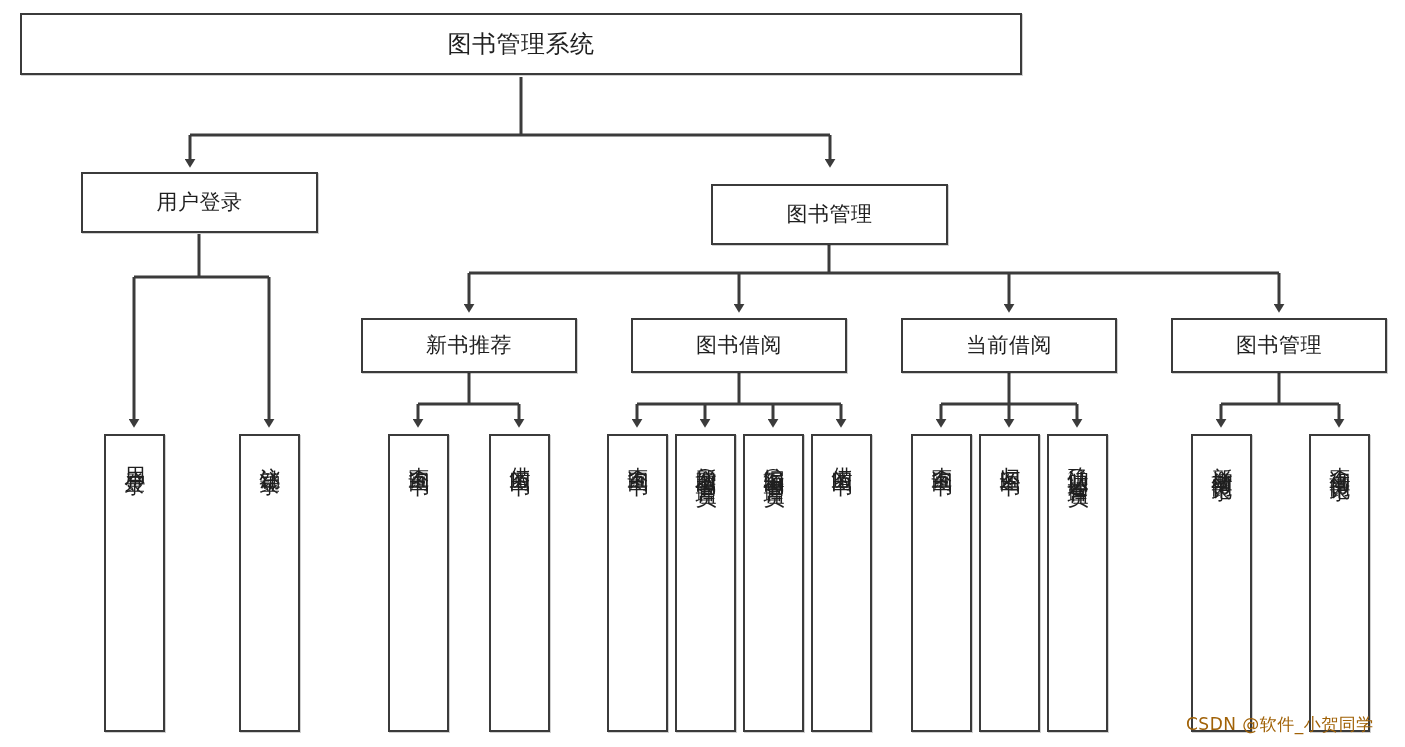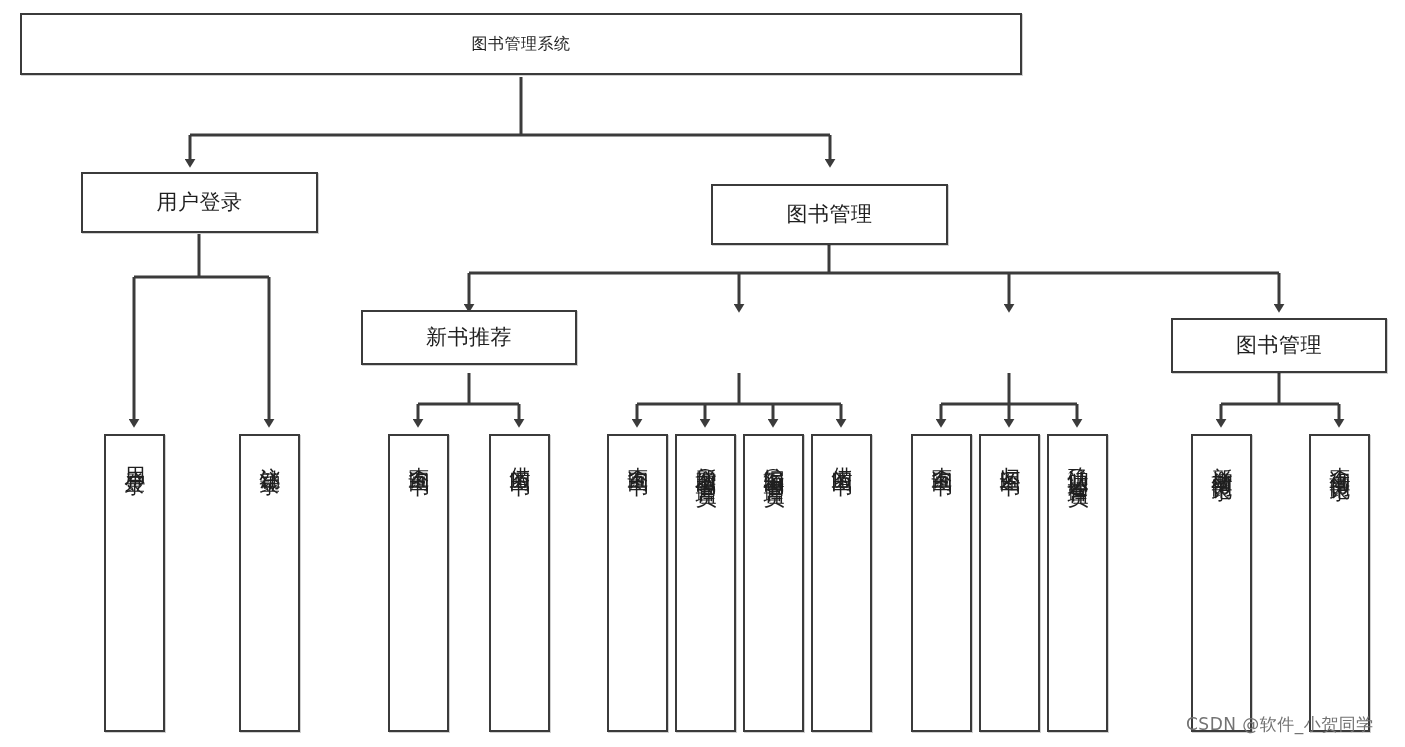--- a/index.html
+++ b/index.html
@@ -38,40 +38,40 @@
     display: block;
     text-align: center;
     white-space: pre;
     line-height: 1.0;
   }
   
   .node.horiz .node-label {
     font-size: 21px;
     letter-spacing: 0.5px;
   }
-  #node-root .node-label { font-size: 16px; }
+  #node-root .node-label { font-size: 24px; }
   
   .node.vert {
     align-items: flex-start;
     padding-top: 14px;
   }
   .node.vert .node-label {
     writing-mode: vertical-rl;
     text-orientation: upright;
     font-size: 21px;
     letter-spacing: 3px;
     line-height: 1.0;
     white-space: nowrap;
   }
   #watermark {
     position: absolute;
     left: 1186px;
     top: 713px;
     font-size: 17px;
-    color: #737373;
+    color: #a16207;
     font-family: "DejaVu Sans", "Liberation Sans", sans-serif;
     white-space: nowrap;
     letter-spacing: 0.5px;
   }
 </style>
 </head>
 <body>
 
 <div id="canvas">
 
@@ -129,22 +129,28 @@
     <span class="node-label">图书管理系统</span>
   </div>
 
   <div class="node horiz" style="left:81px; top:172px; width:237px; height:61px;">
     <span class="node-label">用户登录</span>
   </div>
   <div class="node horiz" style="left:711px; top:184px; width:237px; height:61px;">
     <span class="node-label">图书管理</span>
   </div>
 
-  <div class="node horiz" style="left:361px; top:310px; width:216px; height:55px;">
+  <div class="node horiz" style="left:361px; top:318px; width:216px; height:55px;">
     <span class="node-label">新书推荐</span>
+  </div>
+  <div class="node horiz" style="left:631px; top:318px; width:216px; height:55px;">
+    <span class="node-label">图书借阅</span>
+  </div>
+  <div class="node horiz" style="left:901px; top:318px; width:216px; height:55px;">
+    <span class="node-label">当前借阅</span>
   </div>
   <div class="node horiz" style="left:1171px; top:318px; width:216px; height:55px;">
     <span class="node-label">图书管理</span>
   </div>
 
   <div class="node vert" style="left:104px; top:434px; width:61px; height:298px;">
     <span class="node-label">用户登录</span>
   </div>
   <div class="node vert" style="left:239px; top:434px; width:61px; height:298px;">
     <span class="node-label">注销登录</span>

